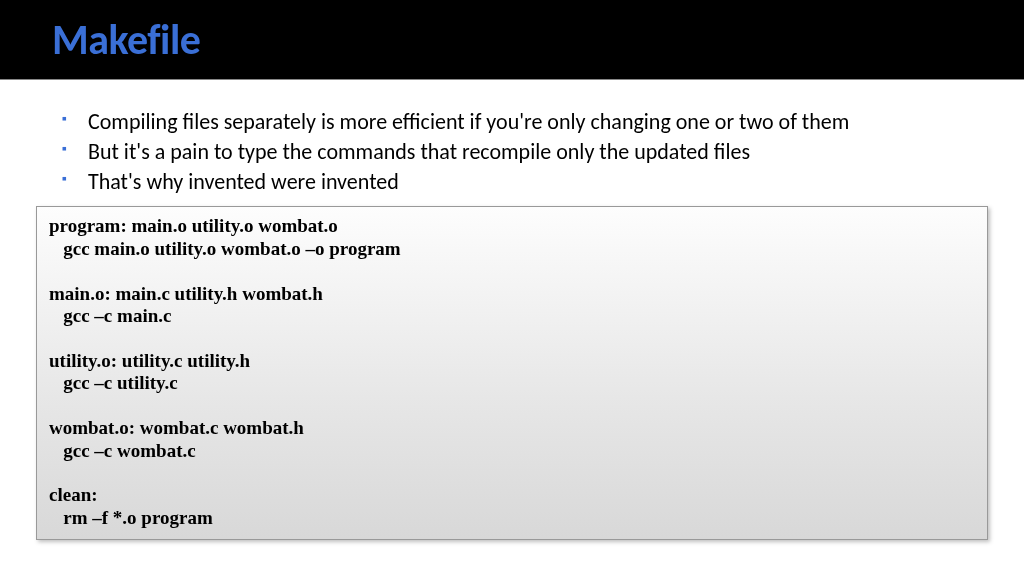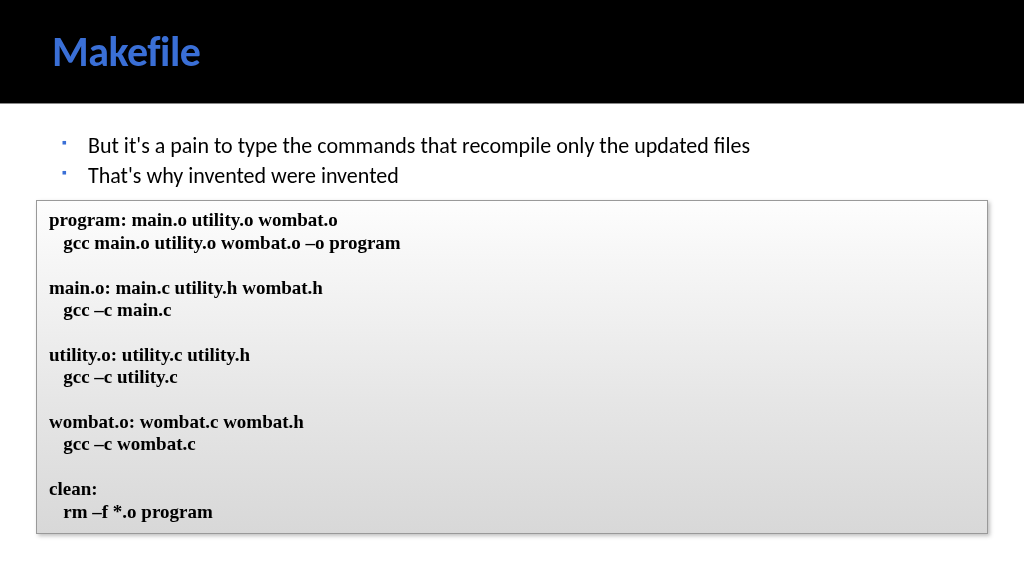--- a/index.html
+++ b/index.html
@@ -1,19 +1,19 @@
 <!DOCTYPE html>
 <html><head>
   <meta charset="utf-8">
   <style>
     * { margin: 0; padding: 0; box-sizing: border-box; }
     html, body { width: 1024px; height: 576px; overflow: hidden; font-family: Calibri, Arial, sans-serif; background: #fff; }
     .header {
       background: #000;
-      height: 104px;
+      height: 80px;
       display: flex;
       align-items: center;
       padding-left: 52px;
       border-bottom: 1px solid #888;
     }
     .title {
       color: #3a6fd6;
       font-size: 42px;
       font-weight: bold;
       letter-spacing: -0.5px;
@@ -57,20 +57,21 @@
   </style>
 </head>
 <body>
 
 <div class="header">
   <div class="title">Makefile</div>
 </div>
 
 <div class="content">
   <ul class="bullets">
+    <li>Compiling files separately is more efficient if you're only changing one or two of them</li>
     <li>But it's a pain to type the commands that recompile only the updated files</li>
     <li>That's why invented were invented</li>
   </ul>
   <div class="codebox">program: main.o utility.o wombat.o
    gcc main.o utility.o wombat.o –o program
 
 main.o: main.c utility.h wombat.h
    gcc –c main.c
 
 utility.o: utility.c utility.h

